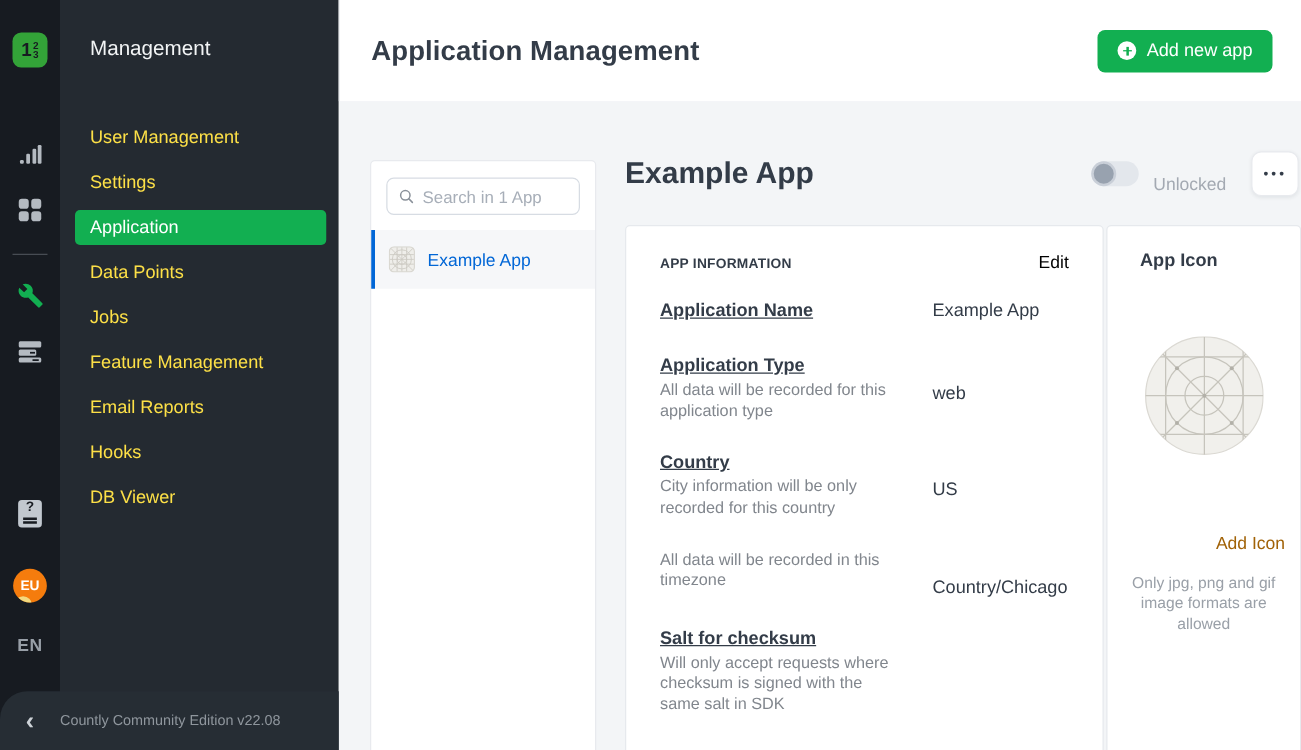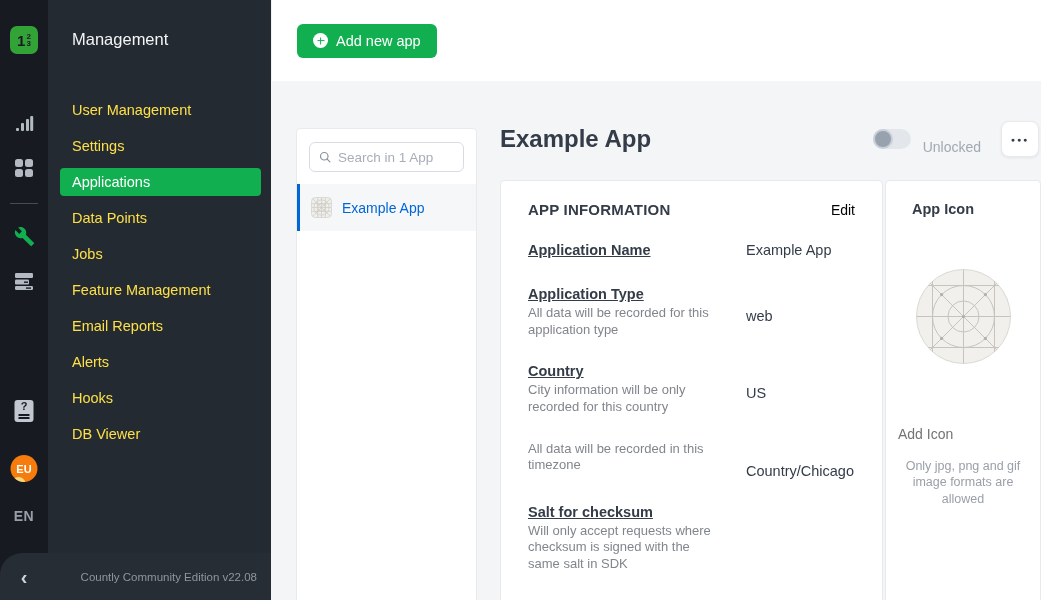--- a/index.html
+++ b/index.html
@@ -26,21 +26,21 @@
   .lang { top:508px; color:#989fa7; font-size:14px; font-weight:600; letter-spacing:.5px; cursor:pointer; }
 
   .menu { flex:1; background:#242a31; position:relative; }
   .menu-title { position:absolute; top:30px; left:24px; color:#f2f4f5; font-size:16.5px; font-weight:500; }
   .menu-list { position:absolute; top:96px; left:0; right:0; }
   .menu-item { height:28px; margin:0 10px 8px 12px; display:flex; align-items:center; padding:0 12px; border-radius:4px; color:#fde047; font-size:14.5px; cursor:pointer; }
   .menu-item.active { background:#12af51; color:#ffffff; }
 
   .sb-footer { position:absolute; left:0; bottom:0; width:271px; height:47px; background:#262d34; border-top-left-radius:22px; display:flex; align-items:center; z-index:5; }
   .collapse { width:48px; text-align:center; color:#cdd2d7; font-size:20px; font-weight:bold; line-height:20px; cursor:pointer; }
-  .version { flex:1; text-align:right; color:#8f969d; font-size:11.5px; padding-right:14px; }
+  .version { flex:1; text-align:left; color:#8f969d; font-size:11.5px; padding-right:14px; }
 
   
   .main { position:absolute; left:271px; top:0; width:770px; height:600px; display:flex; flex-direction:column; }
   .header { height:81px; background:#ffffff; display:flex; align-items:center; justify-content:space-between; padding:0 23px 0 25px; border-left:1px solid #eef0f2; }
   .page-title { font-size:22px; font-weight:600; color:#333c48; letter-spacing:.1px; }
   .add-btn { display:flex; align-items:center; gap:8px; background:#12af51; border:none; color:#fff; font-size:14.5px; font-family:inherit; padding:0 16px; height:34px; border-radius:6px; cursor:pointer; }
   .plus-circle { width:15px; height:15px; background:#ffffff; border-radius:50%; position:relative; }
   .plus-circle::before, .plus-circle::after { content:""; position:absolute; background:#12af51; left:50%; top:50%; }
   .plus-circle::before { width:7px; height:1.8px; transform:translate(-50%,-50%); }
   .plus-circle::after { width:1.8px; height:7px; transform:translate(-50%,-50%); }
@@ -60,33 +60,33 @@
   .detail-header { display:flex; align-items:center; height:44px; padding-right:2px; }
   .detail-title { flex:1; font-size:24px; font-weight:600; color:#333c48; }
   .toggle { width:38px; height:20px; background:#e3e7ec; border-radius:10px; position:relative; cursor:pointer; }
   .toggle .knob { position:absolute; left:0; top:0; width:20px; height:20px; border-radius:50%; background:#98a2af; border:2px solid #c9cfd8; }
   .toggle-label { margin:16px 20px 0 12px; color:#a3a9b2; font-size:14px; }
   .more-btn { width:38px; height:36px; background:#fff; border:1px solid #e8eaee; border-radius:8px; box-shadow:0 1px 3px rgba(40,50,60,.08); color:#333c48; font-size:11px; letter-spacing:1px; cursor:pointer; display:flex; align-items:center; justify-content:center; font-family:inherit; }
 
   .cards { display:flex; gap:2px; margin-top:19px; height:480px; }
   .info-card { width:383px; background:#fff; border:1px solid #e6e9ed; border-radius:4px; padding:20px 27px; }
   .card-head { display:flex; justify-content:space-between; align-items:baseline; margin-bottom:24px; }
-  .card-heading { font-size:15px; font-weight:700; color:#333c48; letter-spacing:.2px; }
+  .card-heading { font-size:11px; font-weight:700; color:#333c48; letter-spacing:.2px; }
   .edit-link { color:#000000; font-size:14px; text-decoration:none; cursor:pointer; }
   .info-row { display:flex; margin-bottom:25px; }
   .info-left { width:190px; }
   .info-label { font-size:14.5px; font-weight:600; color:#333c48; margin-bottom:3px;text-decoration:underline; }
   .info-desc { font-size:13px; color:#81868d; line-height:1.28; max-width:183px; }
   .info-value { flex:1; margin-left:28px; font-size:14.5px; color:#333c48; }
   .info-row.has-desc .info-value { padding-top:22px; }
 
   .icon-panel { flex:1; background:#fff; border:1px solid #e6e9ed; border-radius:4px; padding:20px 12px 0 12px; }
   .icon-panel-heading { font-size:14.5px; font-weight:700; color:#333c48; margin-left:14px; }
   .icon-placeholder { display:block; margin:52px auto 0 auto; }
-  .add-icon-link { display:block; text-align:left; margin-top:62px; color:#737373; font-size:14px; text-decoration:none; cursor:pointer; }
+  .add-icon-link { display:block; text-align:right; margin-top:62px; color:#a16207; font-size:14px; text-decoration:none; cursor:pointer; }
   .formats-note { margin:16px auto 0 auto; max-width:132px; text-align:center; color:#9aa0a8; font-size:12.5px; line-height:1.3; }
 </style>
 </head>
 <body>
 
 <div class="app">
 
   <div class="sidebar">
     <div class="rail">
       <div class="rail-item logo">
@@ -153,39 +153,39 @@
       </div>
 
       <div class="rail-item lang">EN</div>
     </div>
 
     <div class="menu">
       <div class="menu-title">Management</div>
       <div class="menu-list">
         <div class="menu-item">User Management</div>
         <div class="menu-item">Settings</div>
-        <div class="menu-item active">Applications</div>
+        <div class="menu-item active">Application</div>
         <div class="menu-item">Data Points</div>
         <div class="menu-item">Jobs</div>
         <div class="menu-item">Feature Management</div>
         <div class="menu-item">Email Reports</div>
-        <div class="menu-item">Alerts</div>
         <div class="menu-item">Hooks</div>
         <div class="menu-item">DB Viewer</div>
       </div>
     </div>
 
     <div class="sb-footer">
       <div class="collapse">‹</div>
       <div class="version">Countly Community Edition v22.08</div>
     </div>
   </div>
 
   <div class="main">
     <div class="header">
+      <div class="page-title">Application Management</div>
       <button class="add-btn">
         <span class="plus-circle"></span>
         <span>Add new app</span>
       </button>
     </div>
 
     <div class="content">
 
       <div class="app-list">
         <div class="search-box">

